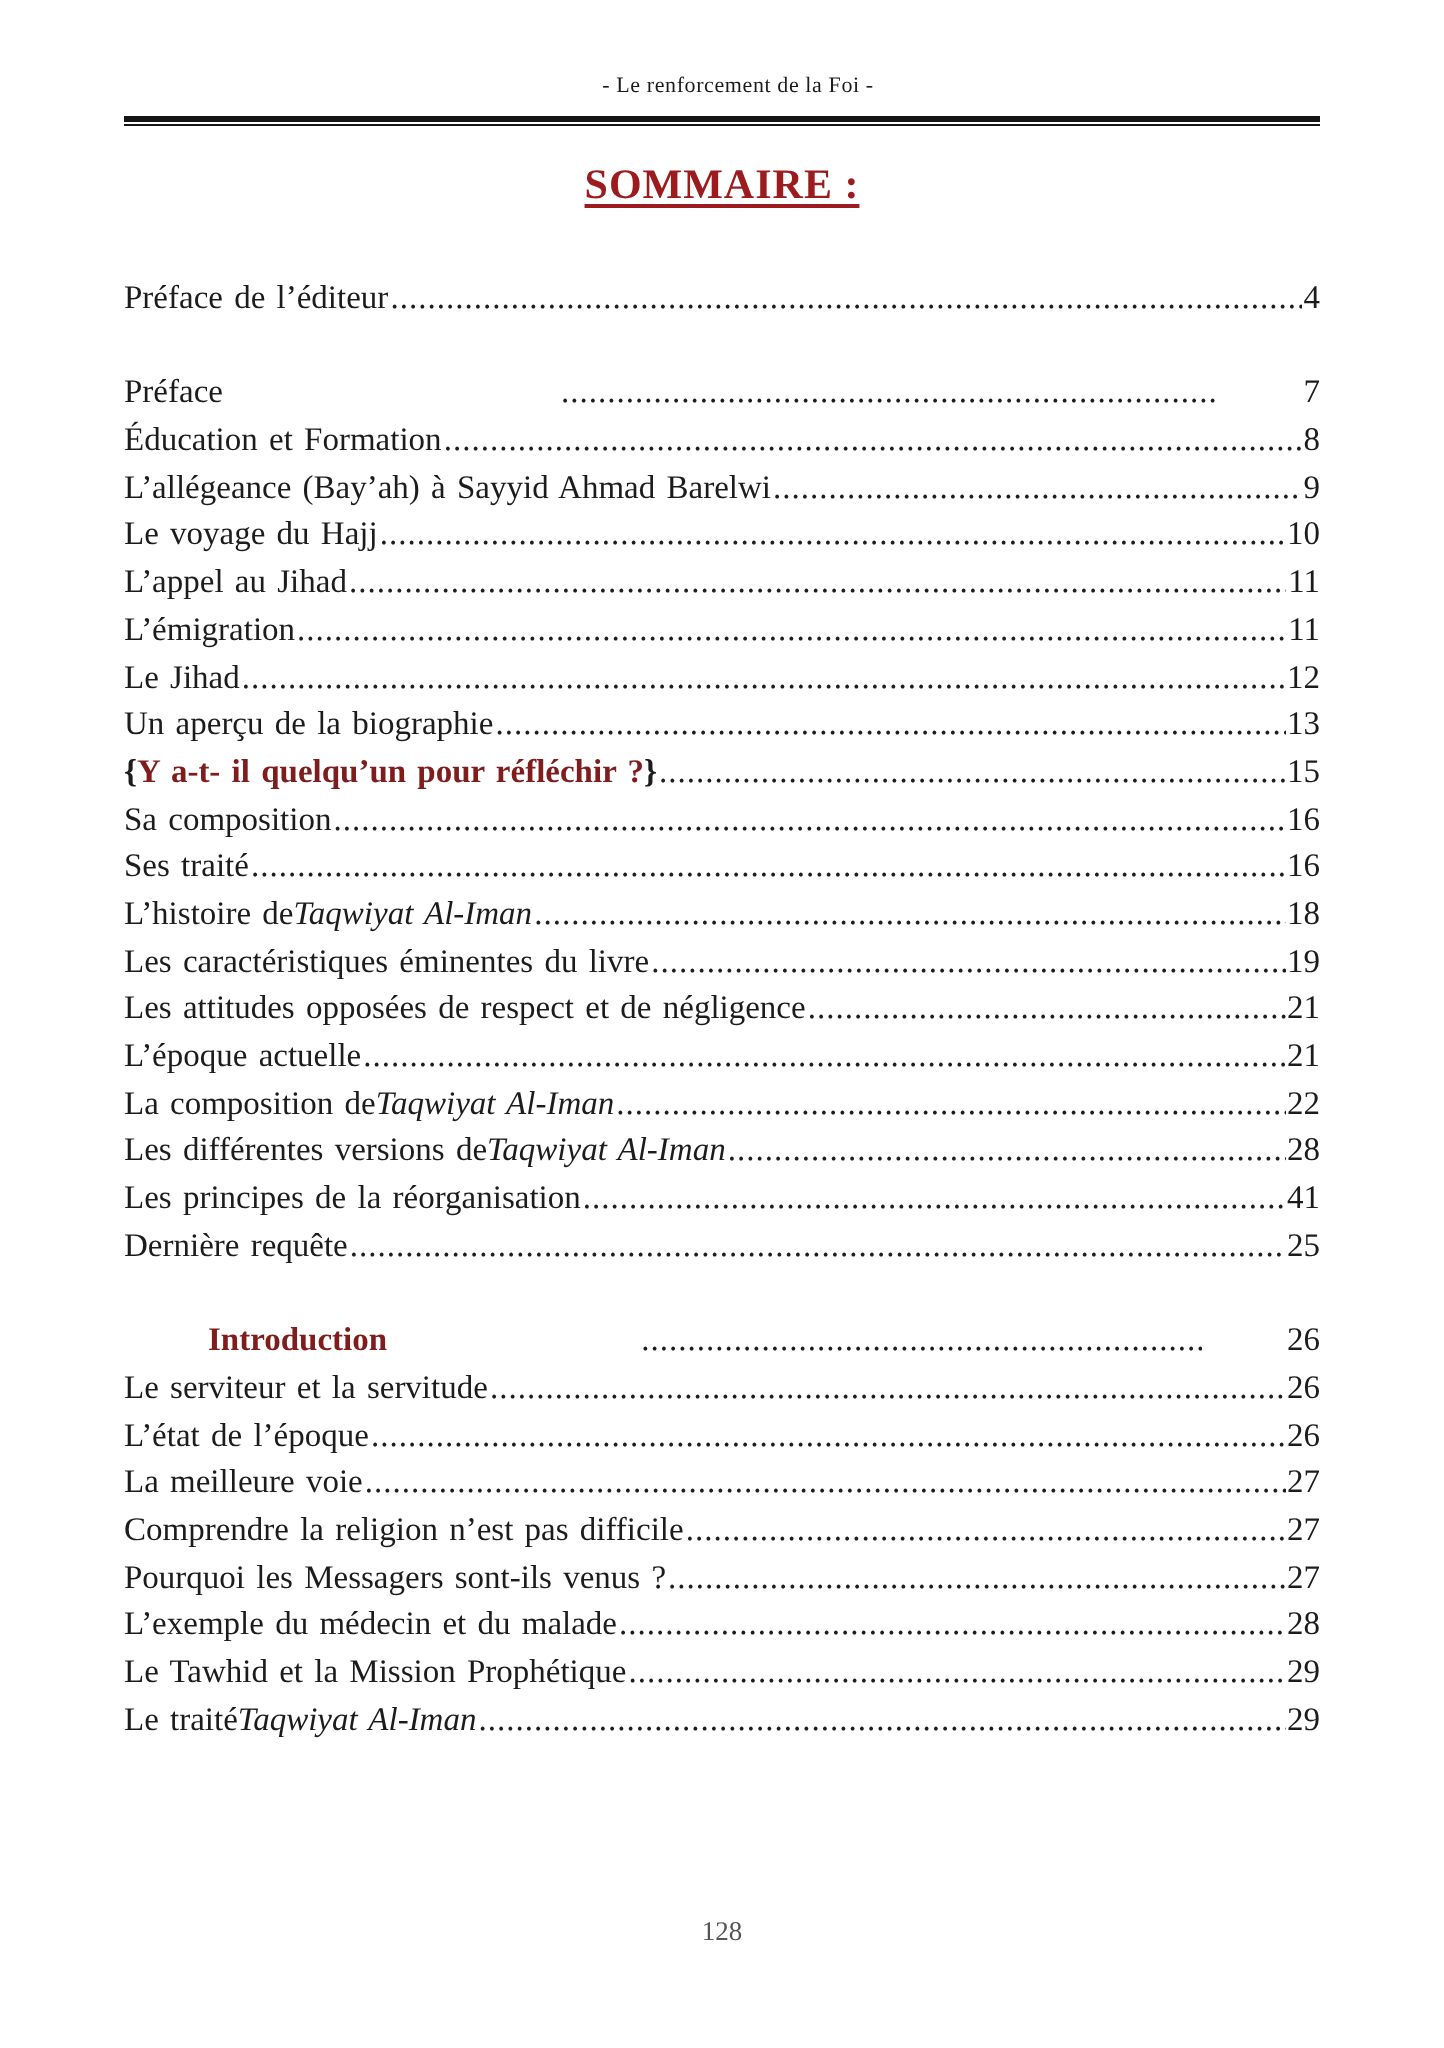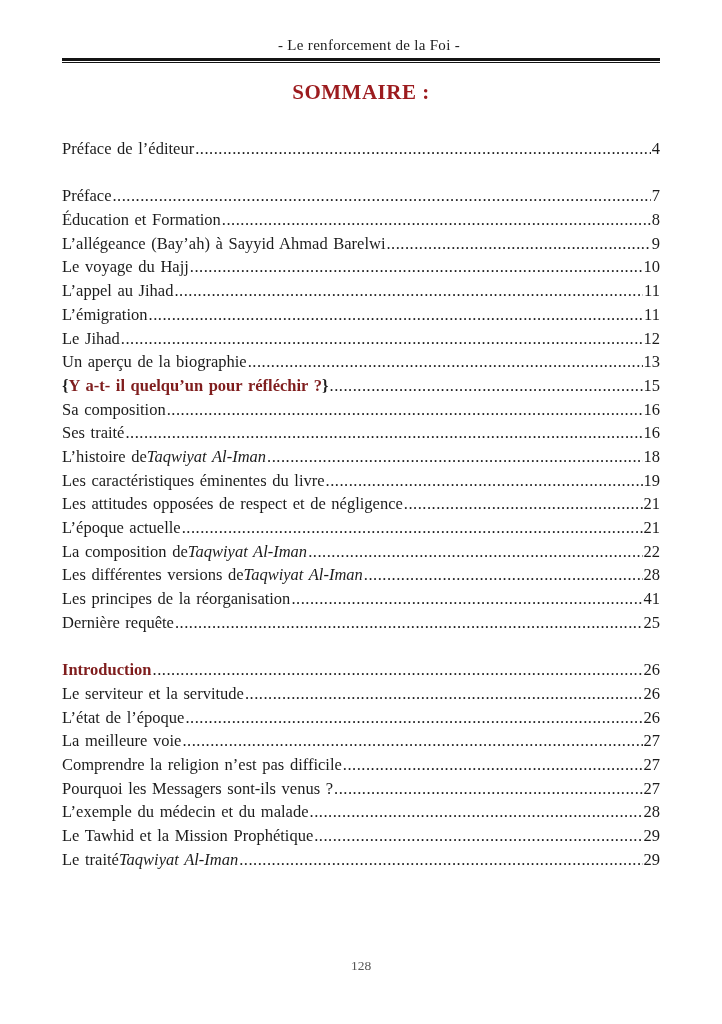--- a/index.html
+++ b/index.html
@@ -10,59 +10,60 @@
     margin:0 auto;
     background:#ffffff;
     font-family:"Liberation Serif","DejaVu Serif",serif;
     color:#1c1c1c;
     overflow:hidden;
   }
   
   .running-header{
     position:absolute;top:37px;left:16px;right:0;
     text-align:center;
-    font-size:15px;
+    font-size:11px;
     letter-spacing:.3px;
     color:#1c1c1c;
   }
   
   .header-rule{
     position:absolute;top:58px;left:62px;right:62px;
   }
   .header-rule .rule-thick{height:2.5px;background:#141414;}
   .header-rule .rule-thin{height:1px;background:#141414;margin-top:1px;}
   
   .page-title{
     position:absolute;top:80px;left:0;right:0;
     margin:0;
     text-align:center;
     font-size:21px;
     font-weight:bold;
     letter-spacing:.5px;
     color:#9c1b1e;
   }
   .page-title span{
+    text-decoration:underline;
     text-decoration-thickness:2px;
     text-underline-offset:3px;
     margin-top:20px;
   }
   
   .toc{
     position:absolute;top:137px;left:62px;right:62px;
   }
   .toc-row{
     display:flex;
     align-items:center;
     height:23.7px;
     line-height:23.7px;
     font-size:16.5px;
     word-spacing:1.5px;
     white-space:nowrap;
   }
-  .toc-row.gap{margin-top:23.7px;}
+  .toc-row.gap{margin-top:23.7px;gap:42px;}
   .toc-row .seg-b{color:#7f1d1d;font-weight:bold;}
   .toc-row .seg-d{font-style:italic;}
   .toc-row.bold-row .seg-a,
   .toc-row.bold-row .seg-c{font-weight:bold;}
   .leader{
     flex:1 1 auto;
     overflow:hidden;
     white-space:nowrap;
     letter-spacing:.5px;
     color:#1c1c1c;

